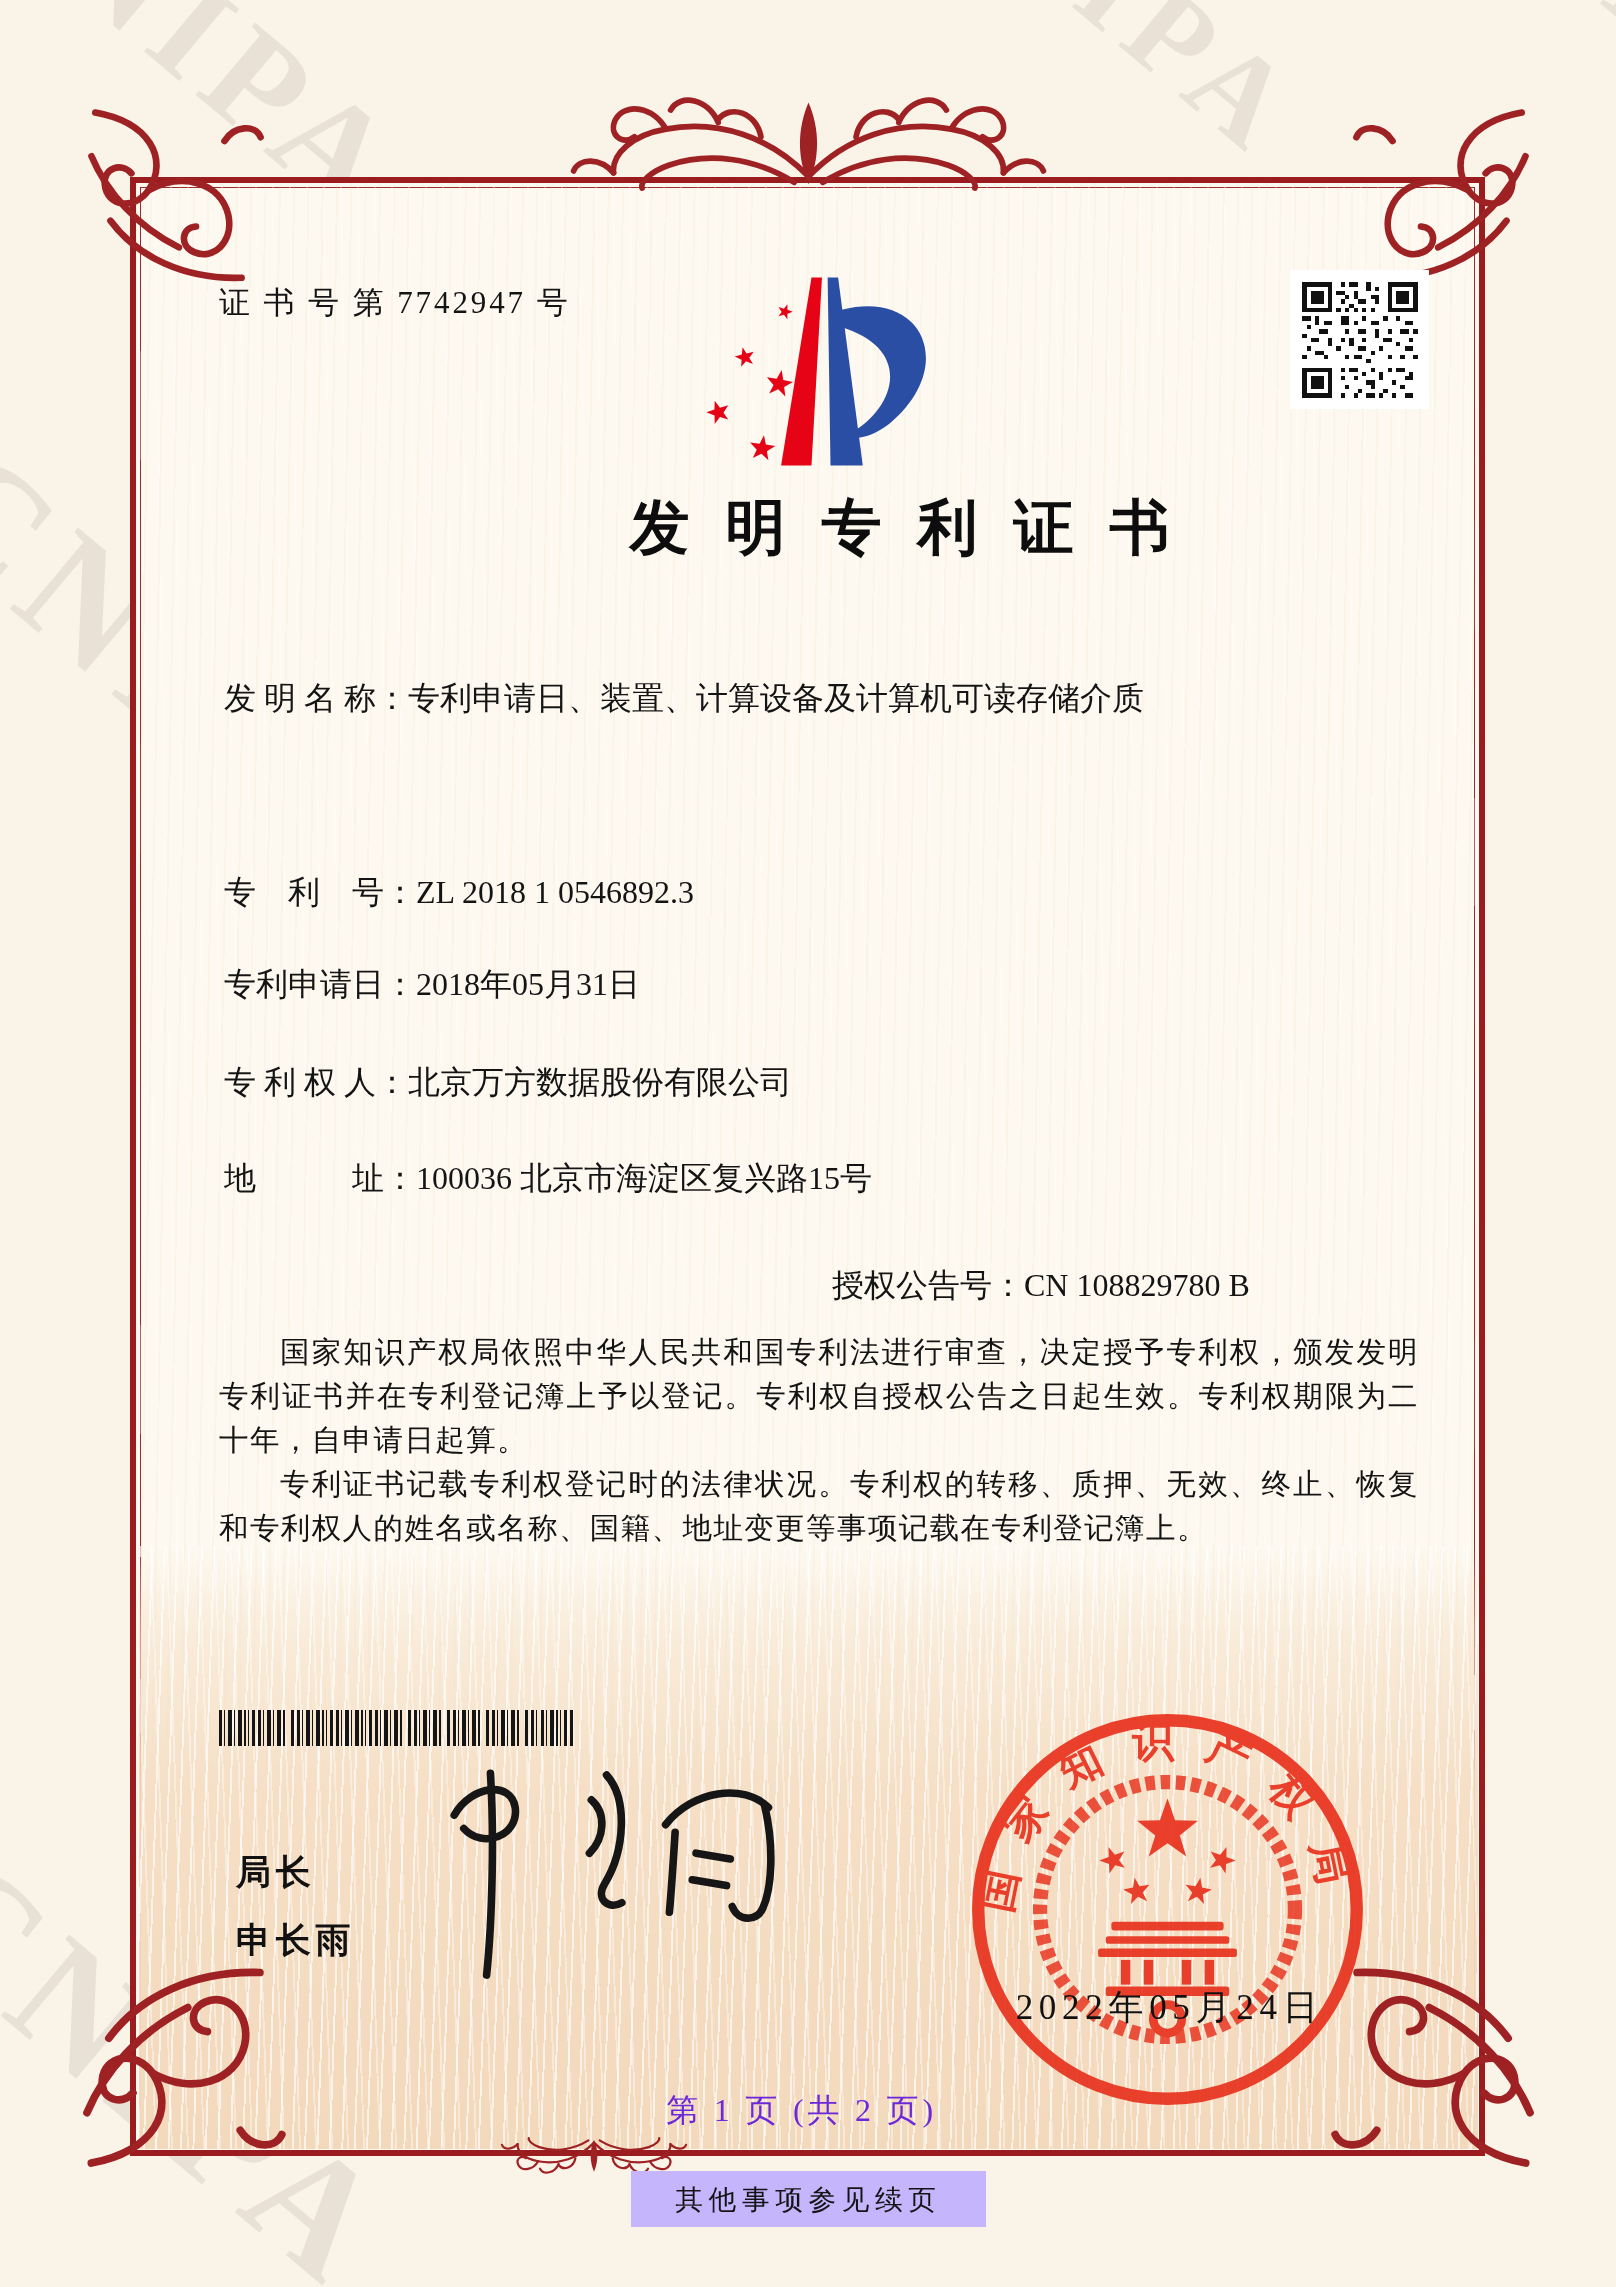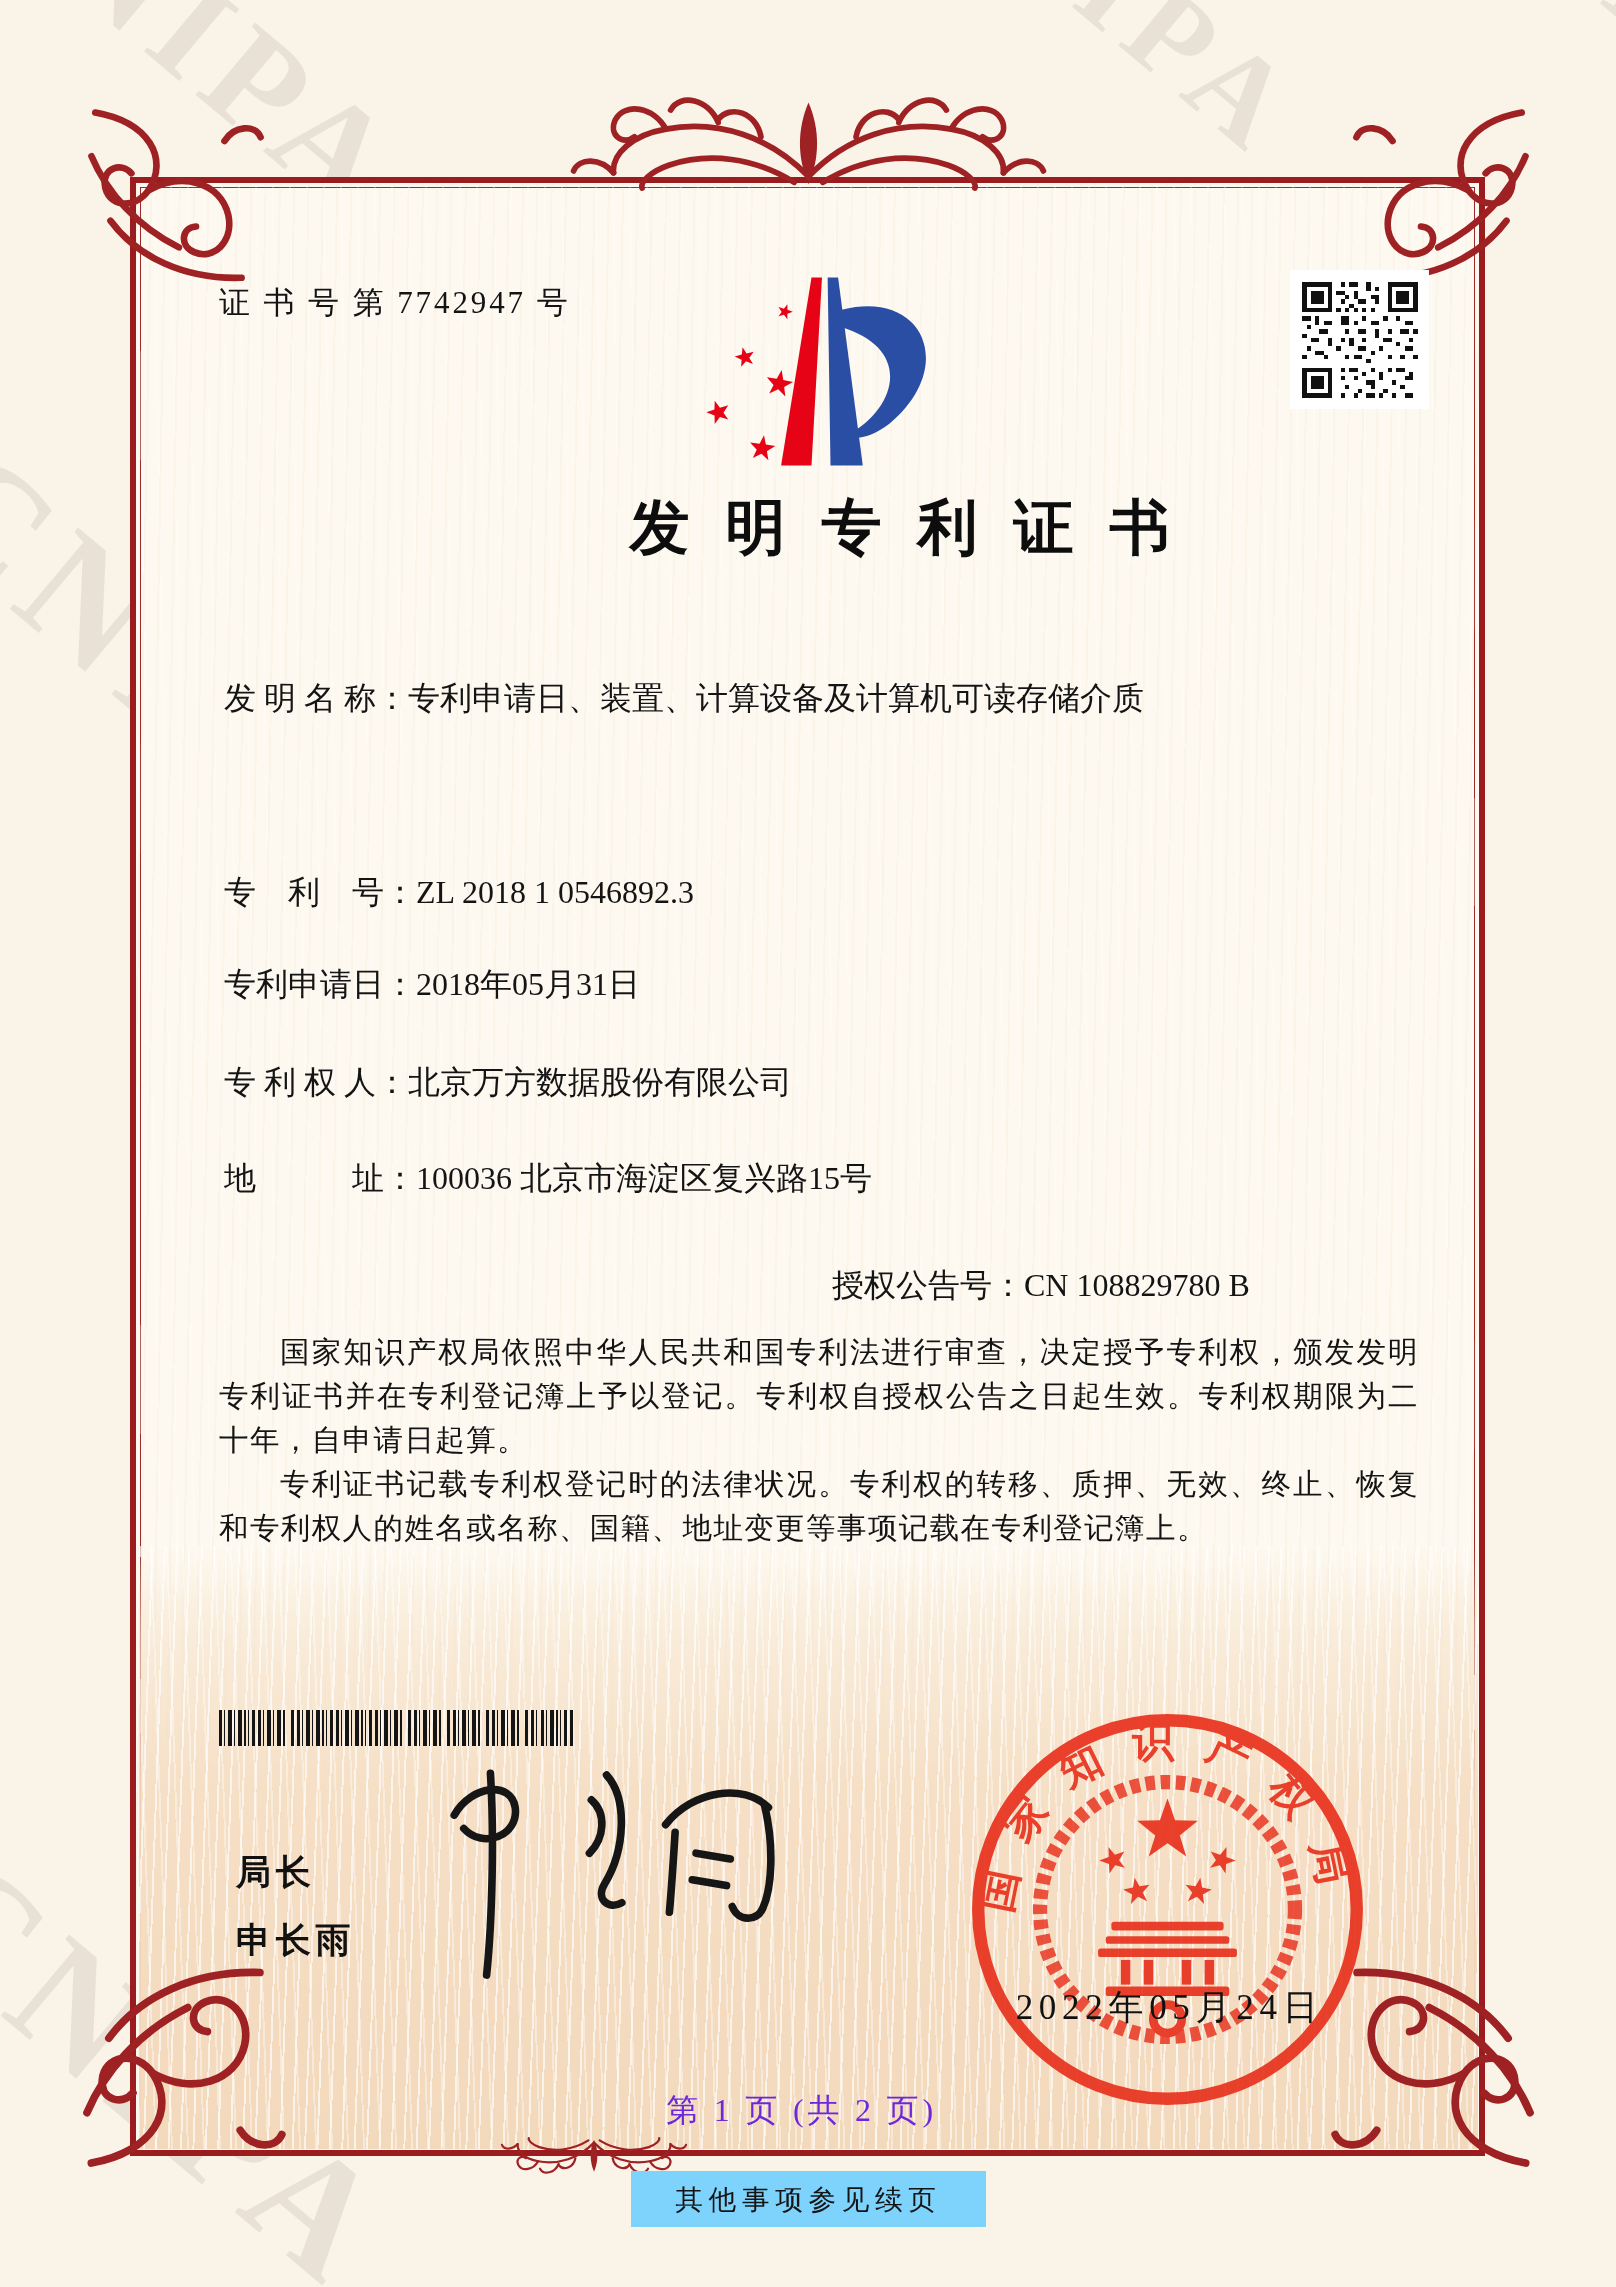--- a/index.html
+++ b/index.html
@@ -121,21 +121,21 @@
     text-align:center;font-size:35px;letter-spacing:5.7px;color:#111;
   }
   .page-num{
     position:absolute;left:130px;top:2089px;width:1343px;z-index:8;
     text-align:center;font-size:32px;letter-spacing:3.8px;color:#6d28d9;
   }
   .cont-note{
     position:absolute;left:0;top:2171px;width:1617px;z-index:8;text-align:center;
   }
   .cont-note span{
-    display:inline-block;background:#7dd3fc;padding:9.5px 44px;
+    display:inline-block;background:#c4b5fd;padding:9.5px 44px;
     font-size:27.6px;letter-spacing:5.7px;color:#141414;
   }
 </style>
 </head>
 <body>
 
 <div class="page">
 
   <svg width="0" height="0" style="position:absolute" aria-hidden="true">
     <defs>

